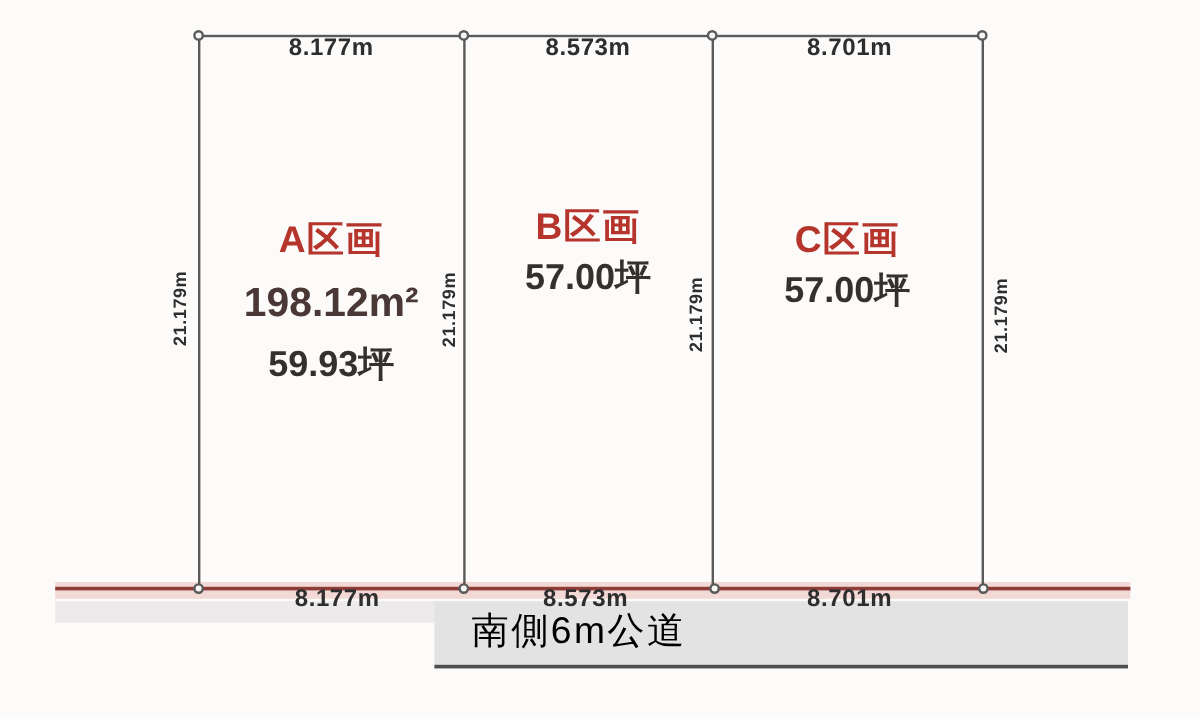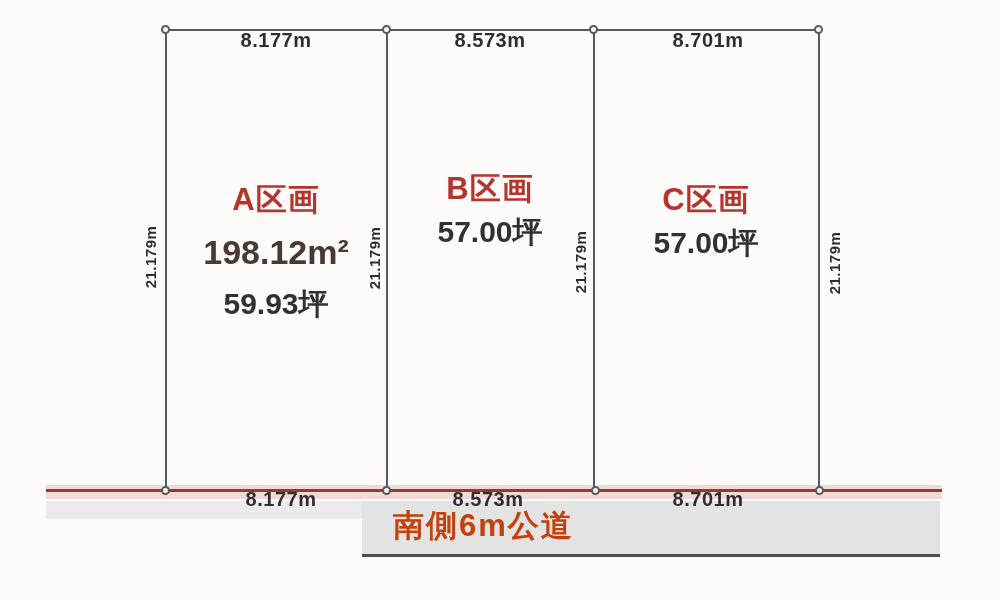--- a/index.html
+++ b/index.html
@@ -58,22 +58,22 @@
   
   .road-strip-left{position:absolute;left:46px;top:501px;width:318px;height:18px;background:var(--road-strip,#eceaea);}
   .road-box{
     position:absolute;left:362px;top:501px;width:578px;height:56px;
     background:var(--road-box,#e4e3e3);
     border-bottom:3px solid var(--road-box-edge,#4e4e4e);
     box-sizing:border-box;
   }
   .road-label{
     position:absolute;left:393px;top:505px;
-    font-size:31px;font-weight:700;letter-spacing:2px;
-    color:#c2410c;white-space:nowrap;
+    font-size:31px;font-weight:400;letter-spacing:2px;
+    color:#000000;white-space:nowrap;
   }
 </style>
 </head>
 <body>
 
 <div class="canvas">
 
   <div class="road-glow"></div>
 
   <div class="road-strip-left"></div>

